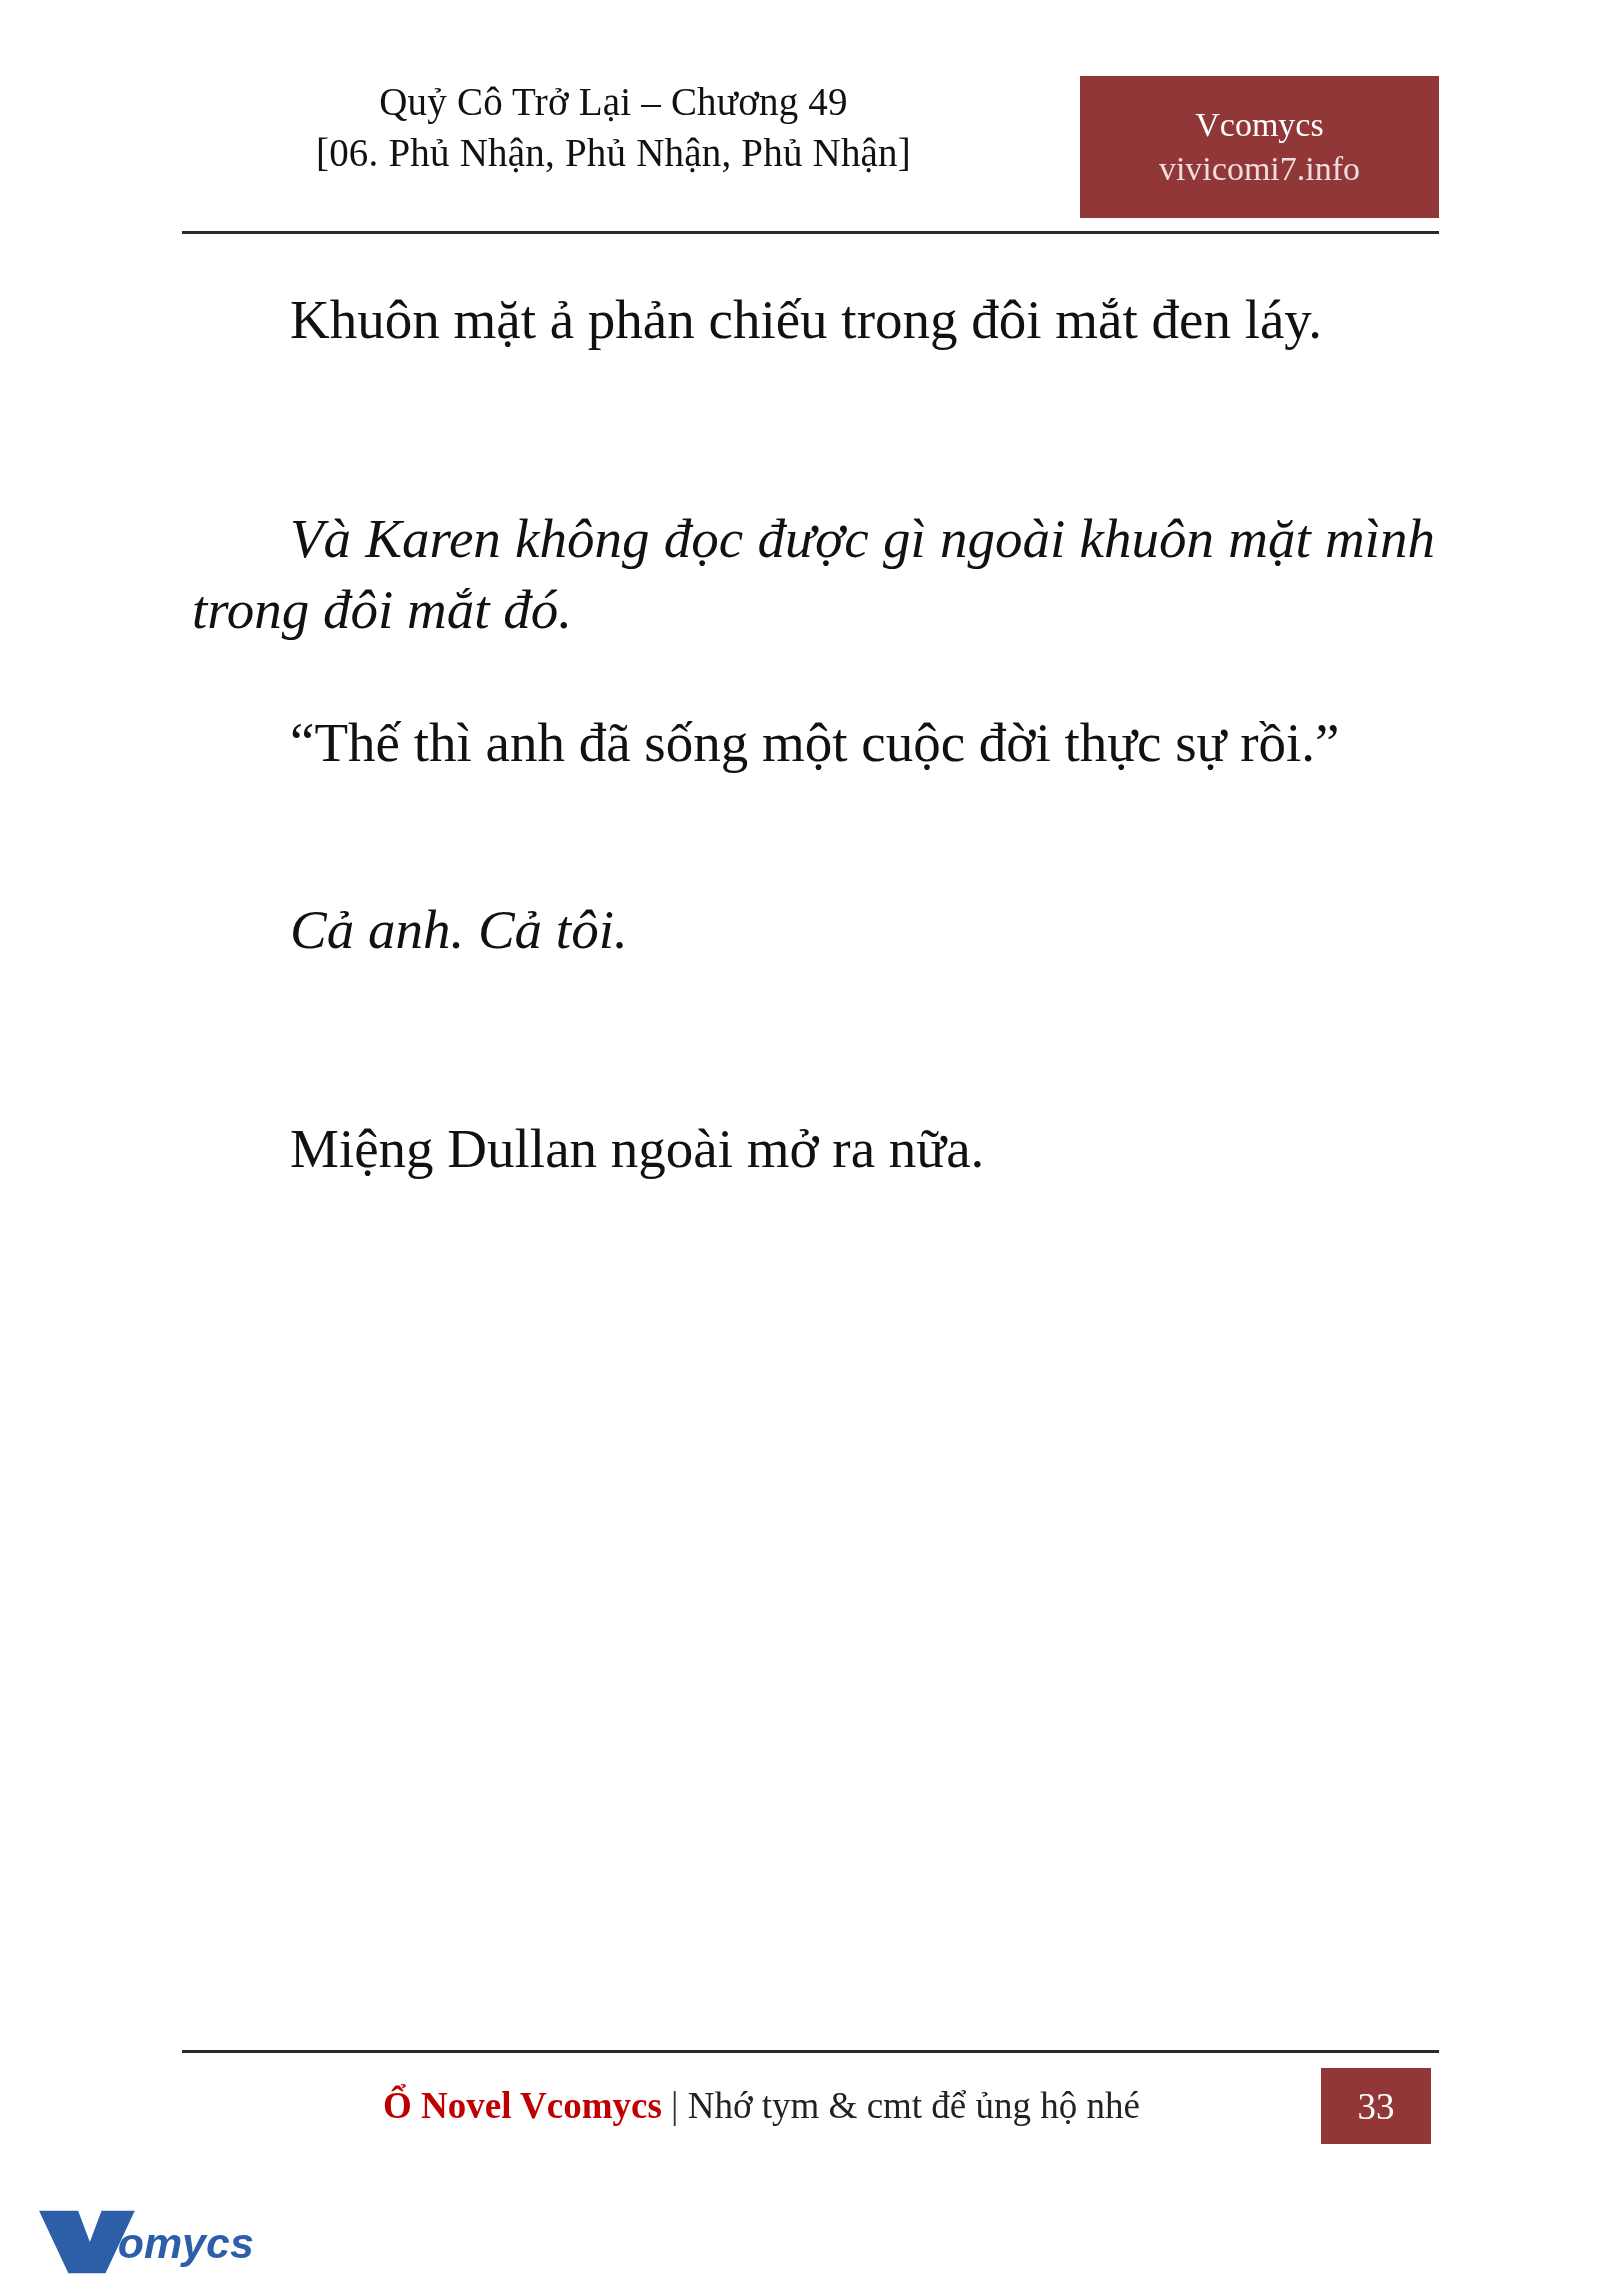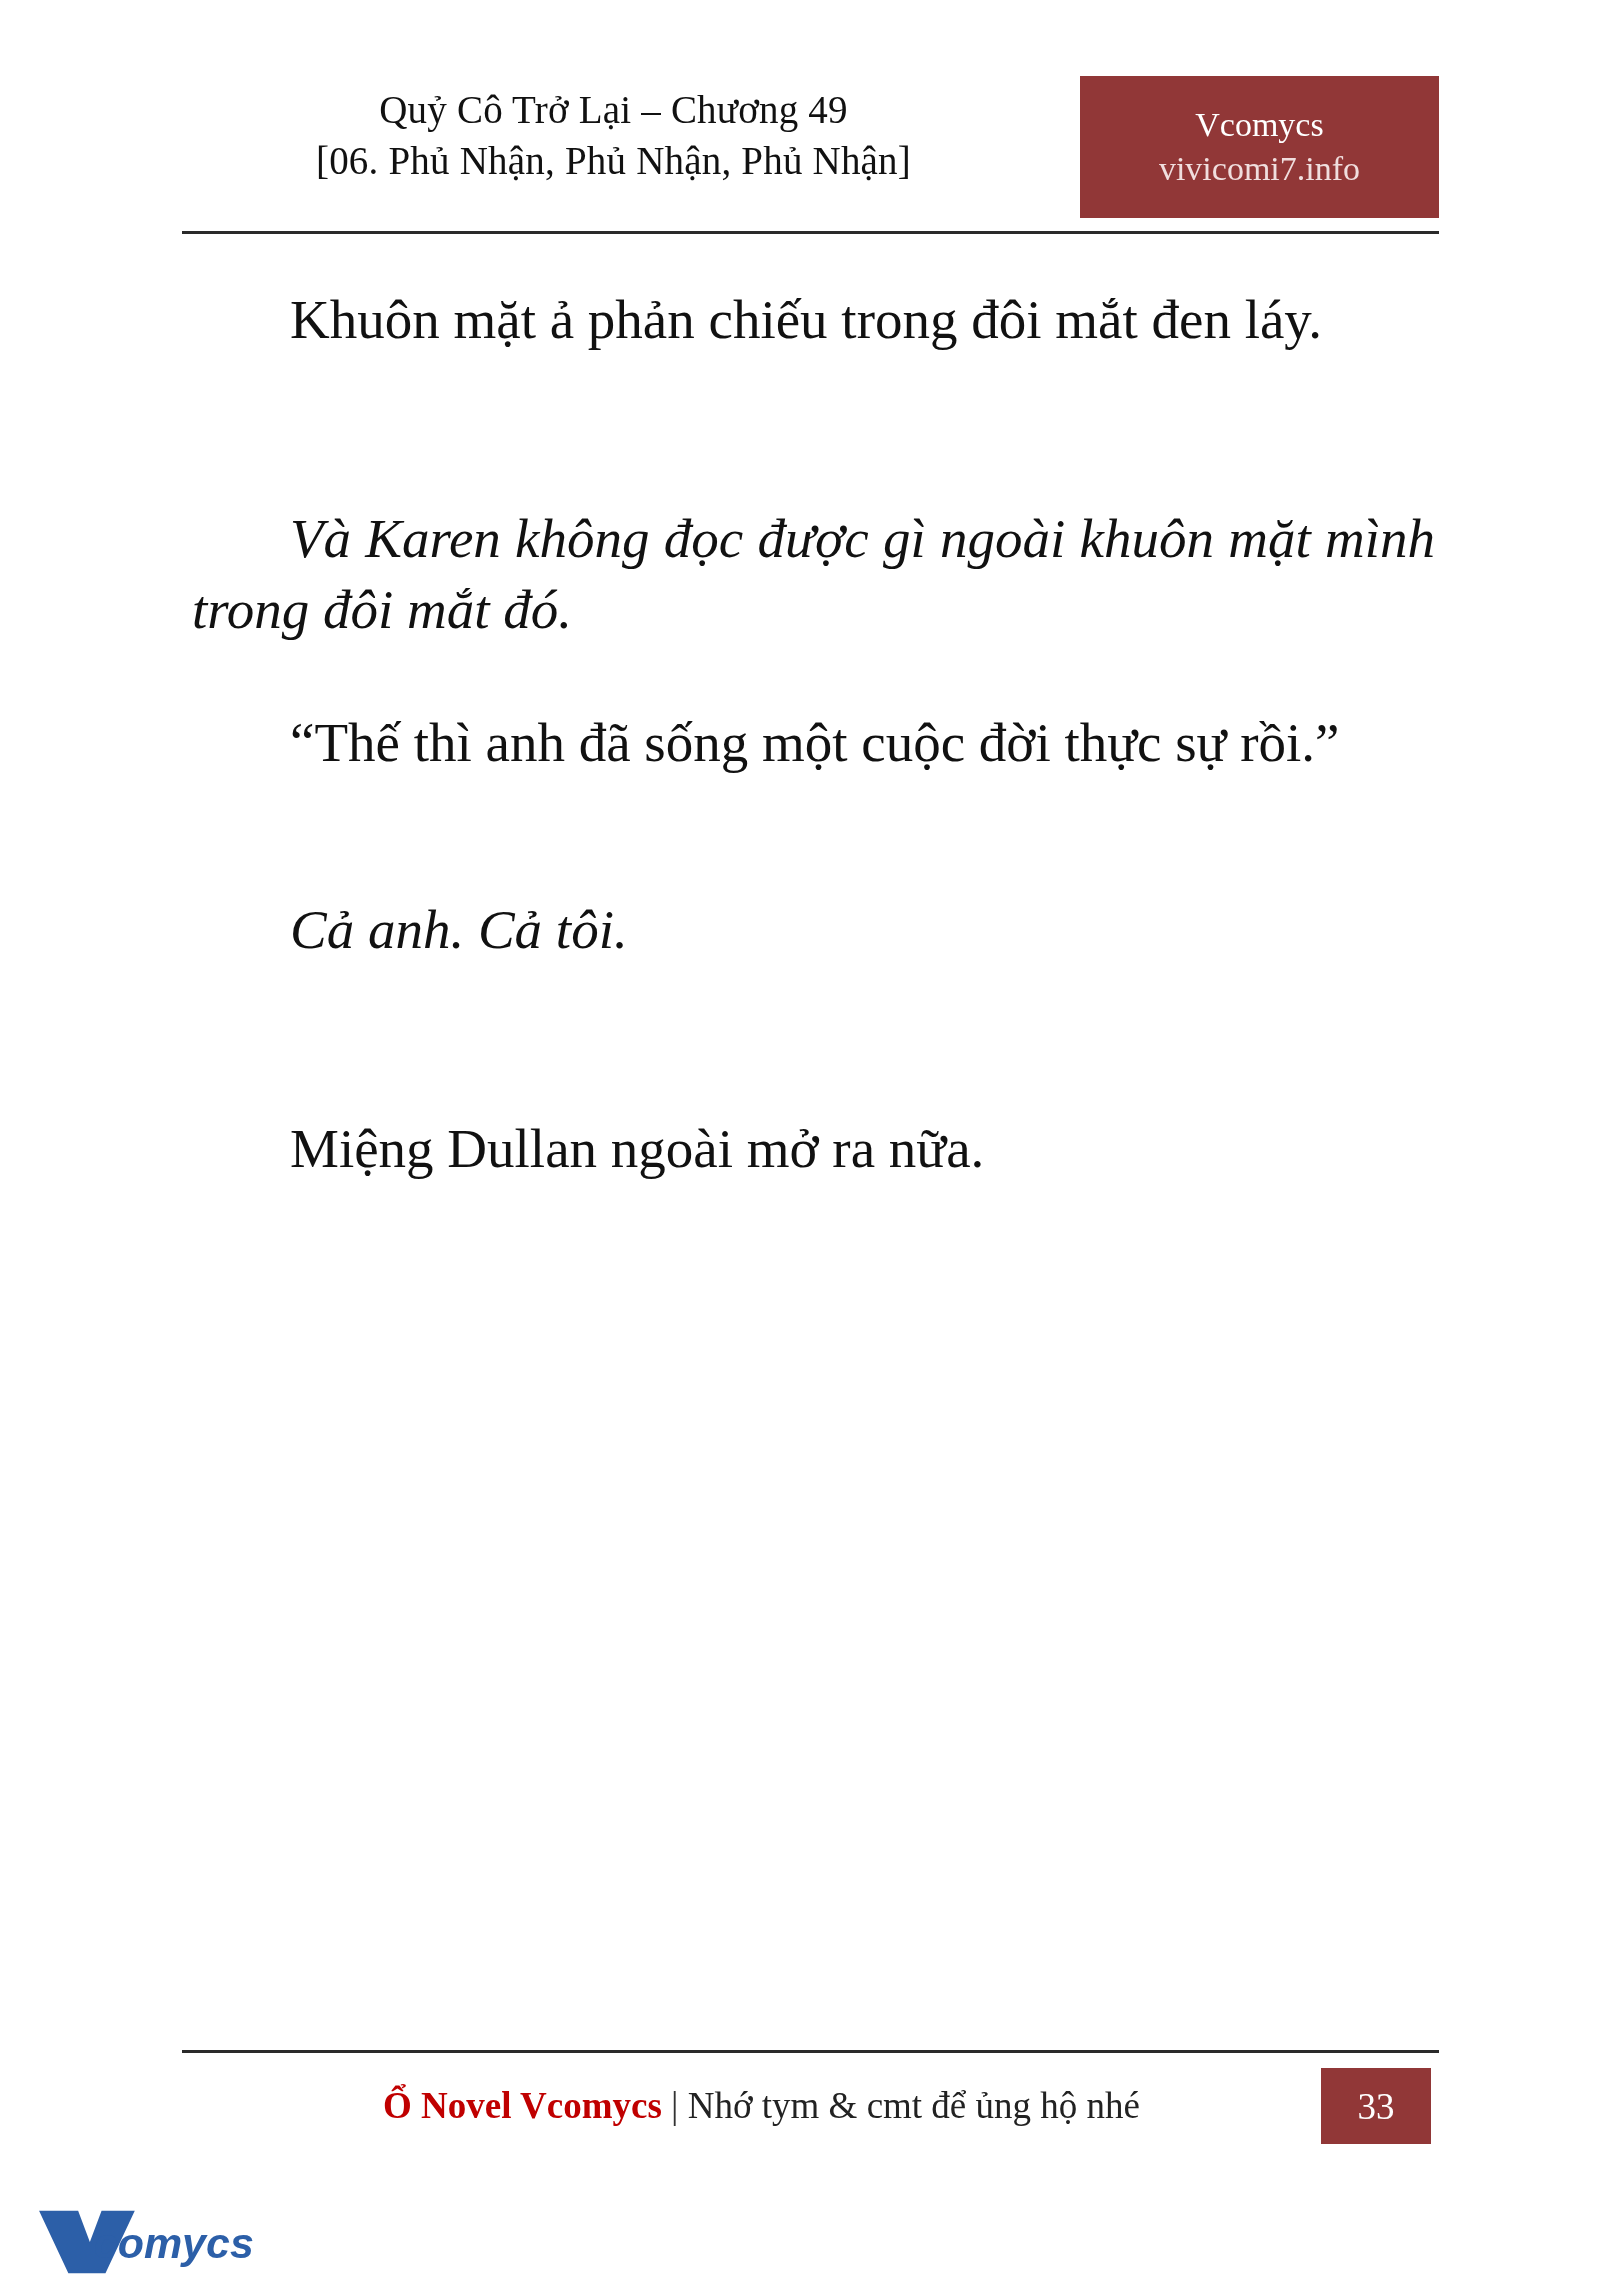--- a/index.html
+++ b/index.html
@@ -20,21 +20,21 @@
   .header {
     position: absolute;
     top: 76px;
     left: 182px;
     width: 1257px;
     height: 147px;
   }
   .header-title {
     position: absolute;
     left: 0;
-    top: 8px;
+    top: 0;
     width: 863px;
     text-align: center;
     font-size: 39px;
     line-height: 1.32;
     color: #111111;
     letter-spacing: 0.2px;
   }
   .header-title-line {
     display: block;
     white-space: nowrap;

